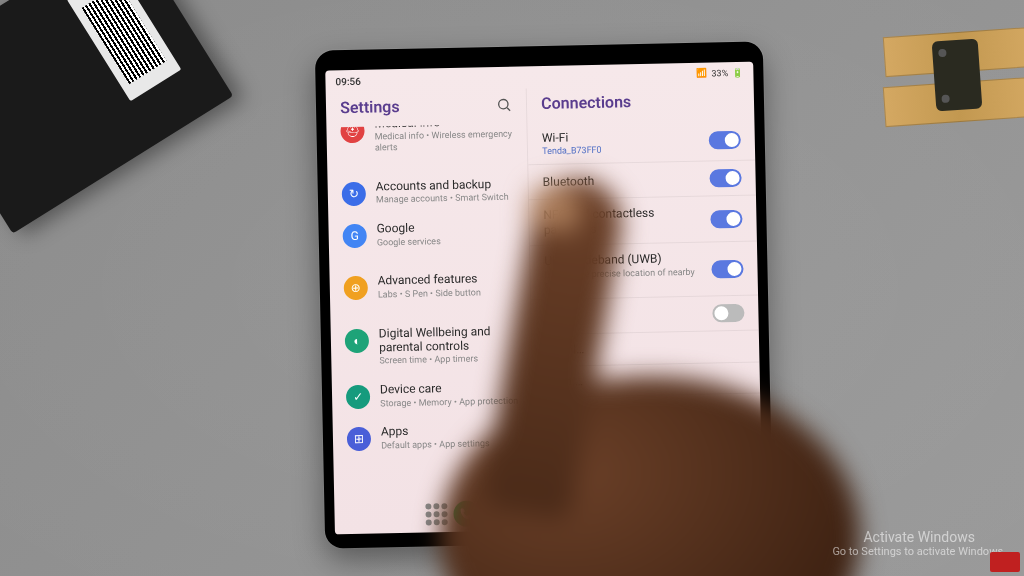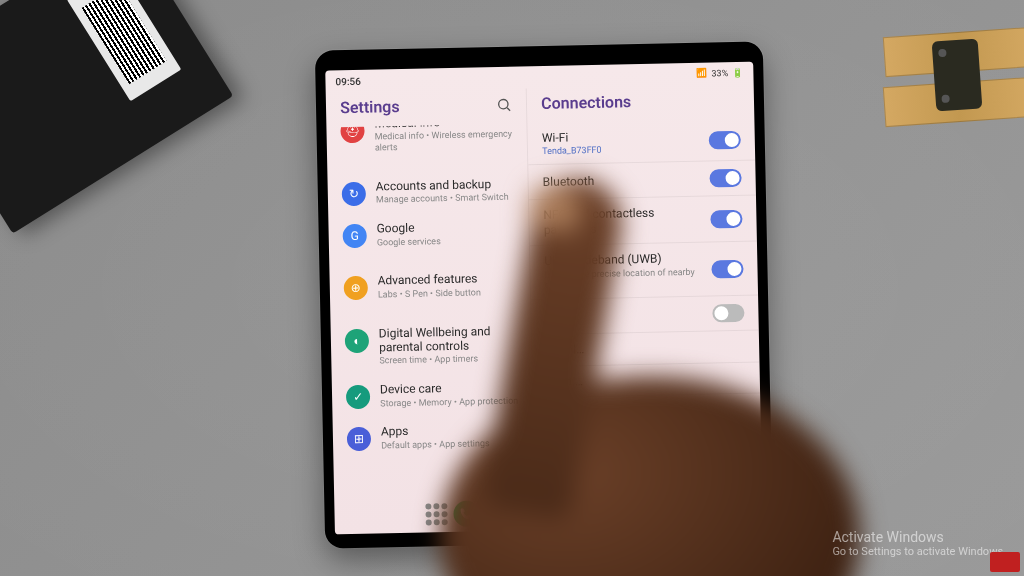--- a/index.html
+++ b/index.html
@@ -292,21 +292,21 @@
       border-radius: 40% 40% 30% 30%;
       transform: rotate(10deg);
       filter: blur(3px);
     }
 
     
     .watermark {
       position: absolute;
       right: 18px;
       bottom: 18px;
-      text-align: left;
+      text-align: center;
       color: rgba(255,255,255,0.55);
       pointer-events: none;
     }
     .watermark .l1 { font-size: 14px; }
     .watermark .l2 { font-size: 11px; }
 
     .badge {
       position: absolute;
       right: 4px;
       bottom: 4px;

